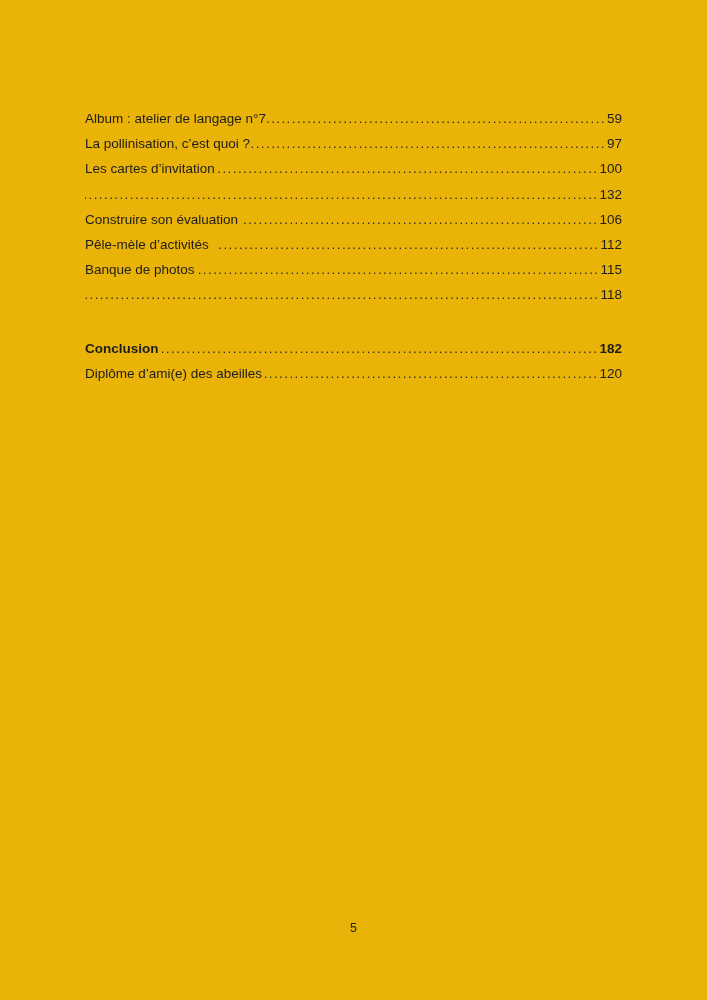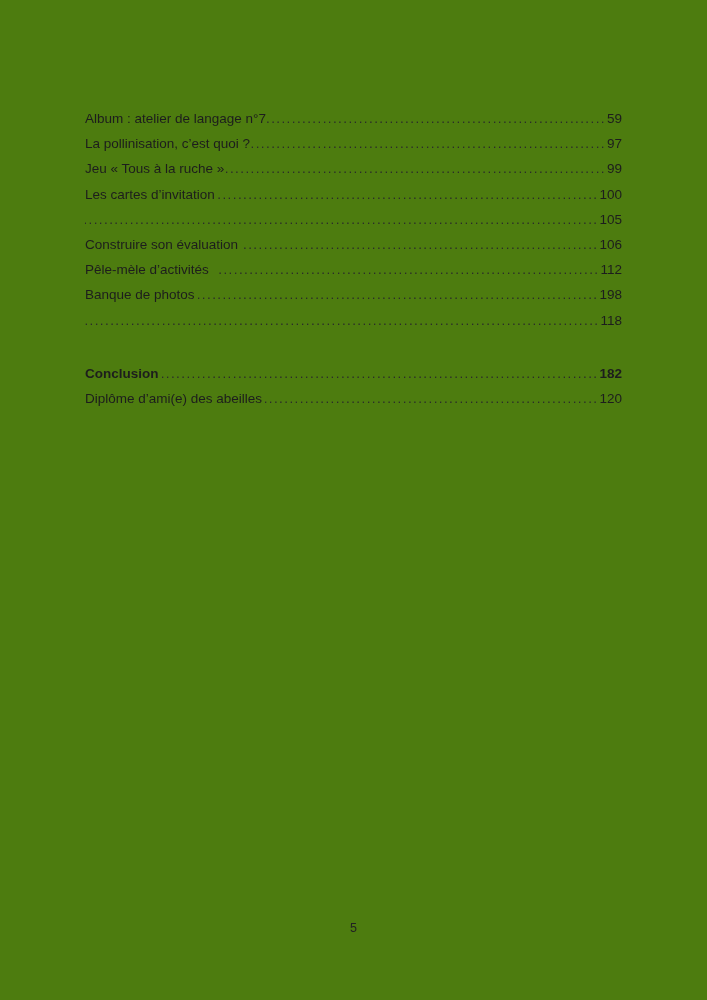--- a/index.html
+++ b/index.html
@@ -11,21 +11,21 @@
     width: 707px;
     height: 1000px;
     position: relative;
     font-family: "Liberation Sans", sans-serif;
     color: #1d1d1d;
     overflow: hidden;
   }
   .page {
     position: absolute;
     inset: 0;
-    background: #4d7c0f;
+    background: #eab308;
   }
   .toc-block {
     position: absolute;
     left: 85px;
     right: 85px;
     top: 106px;
   }
   .toc-row {
     display: flex;
     align-items: baseline;
@@ -84,54 +84,49 @@
       <span class="toc-dots"></span>
       <span class="toc-pagenum">59</span>
     </div>
 
     <div class="toc-row">
       <span class="toc-label">La pollinisation, c’est quoi ?</span>
       <span class="toc-dots"></span>
       <span class="toc-pagenum">97</span>
     </div>
 
-    <div class="toc-row">
-      <span class="toc-label">Jeu « Tous à la ruche »</span>
-      <span class="toc-dots"></span>
-      <span class="toc-pagenum">99</span>
-    </div>
 
     <div class="toc-row">
       <span class="toc-label">Les cartes d’invitation</span>
       <span class="toc-dots"></span>
       <span class="toc-pagenum">100</span>
     </div>
 
 
     <div class="toc-row">
       <span class="toc-dots"></span>
-      <span class="toc-pagenum">105</span>
+      <span class="toc-pagenum">132</span>
     </div>
 
     <div class="toc-row">
       <span class="toc-label">Construire son évaluation </span>
       <span class="toc-dots"></span>
       <span class="toc-pagenum">106</span>
     </div>
 
     <div class="toc-row">
       <span class="toc-label">Pêle-mèle d’activités  </span>
       <span class="toc-dots"></span>
       <span class="toc-pagenum">112</span>
     </div>
 
     <div class="toc-row">
       <span class="toc-label">Banque de photos</span>
       <span class="toc-dots"></span>
-      <span class="toc-pagenum">198</span>
+      <span class="toc-pagenum">115</span>
     </div>
 
     <div class="toc-row">
       <span class="toc-dots"></span>
       <span class="toc-pagenum">118</span>
     </div>
 
     <div class="toc-row bold gap-before">
       <span class="toc-label">Conclusion</span>
       <span class="toc-dots"></span>

